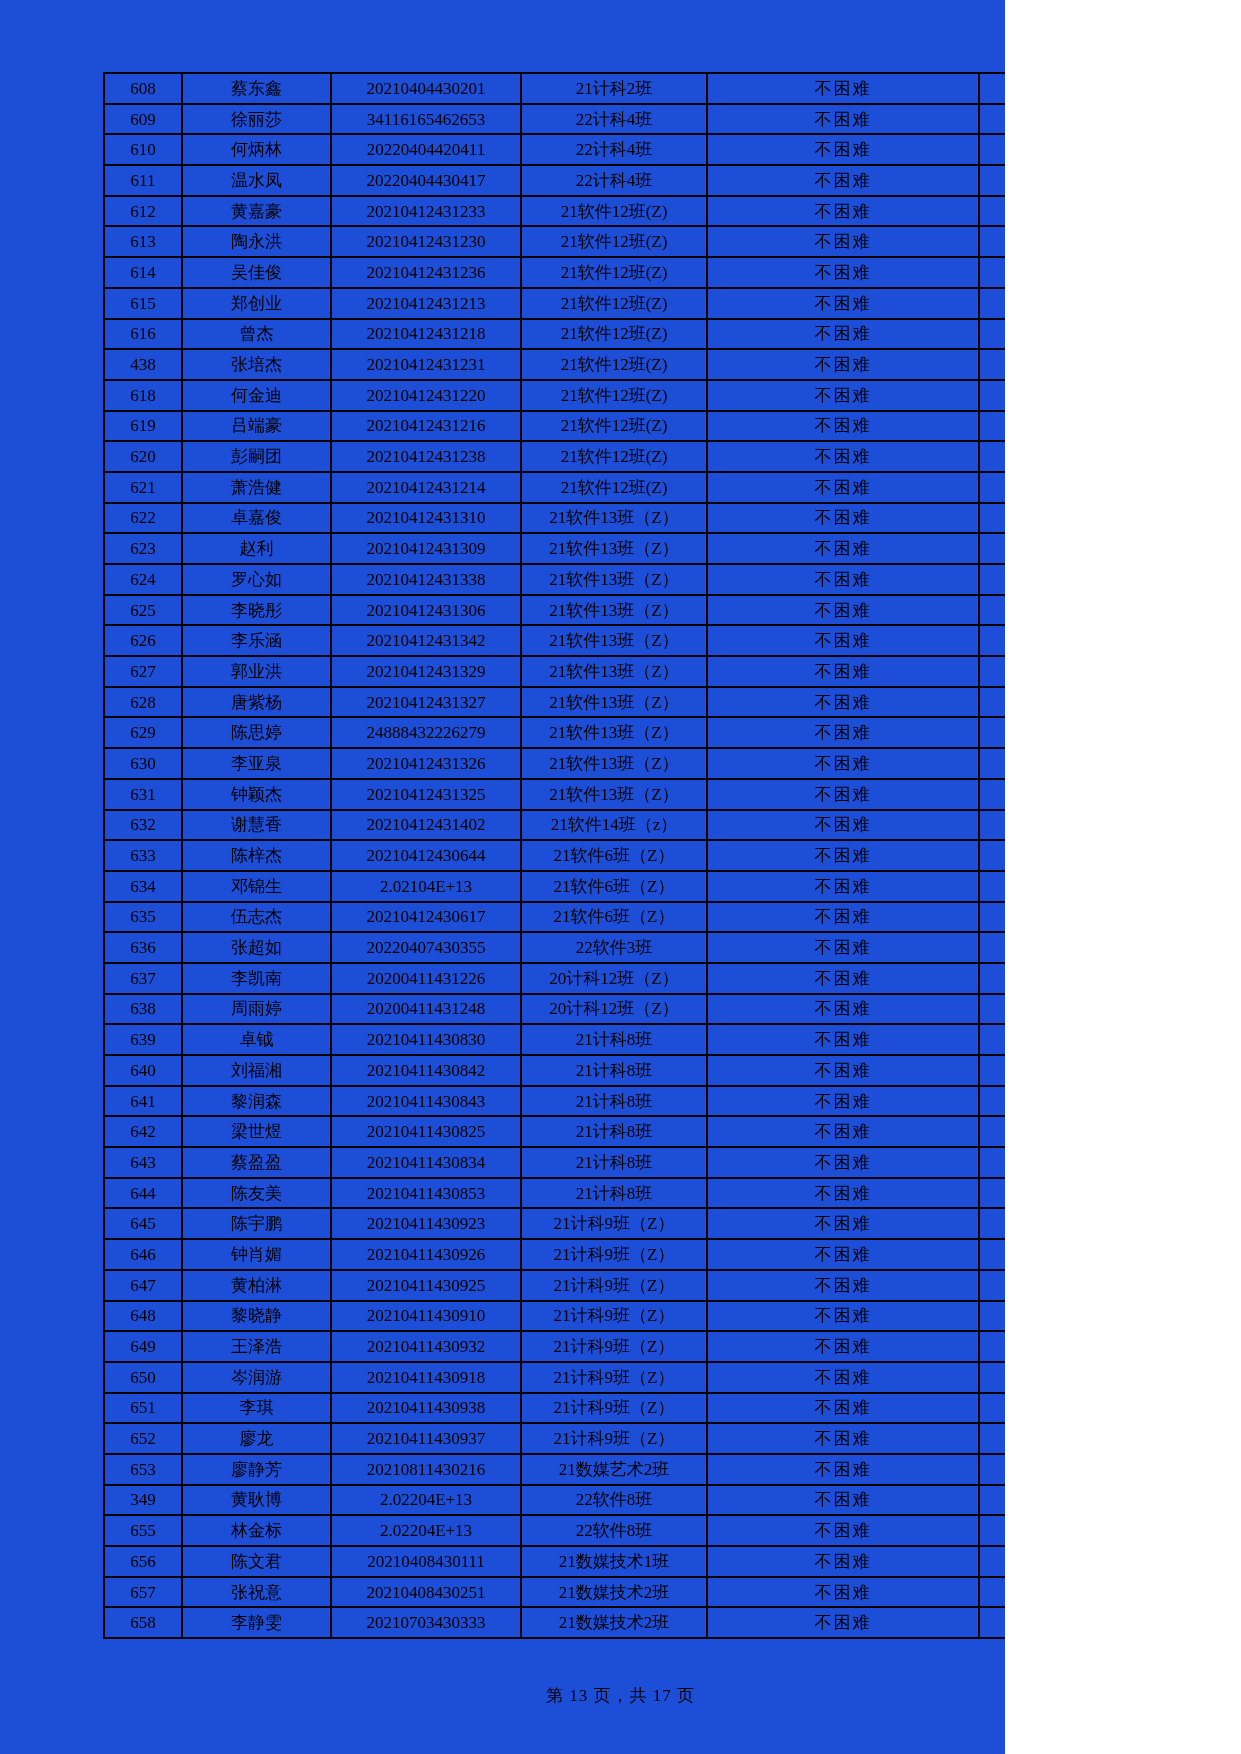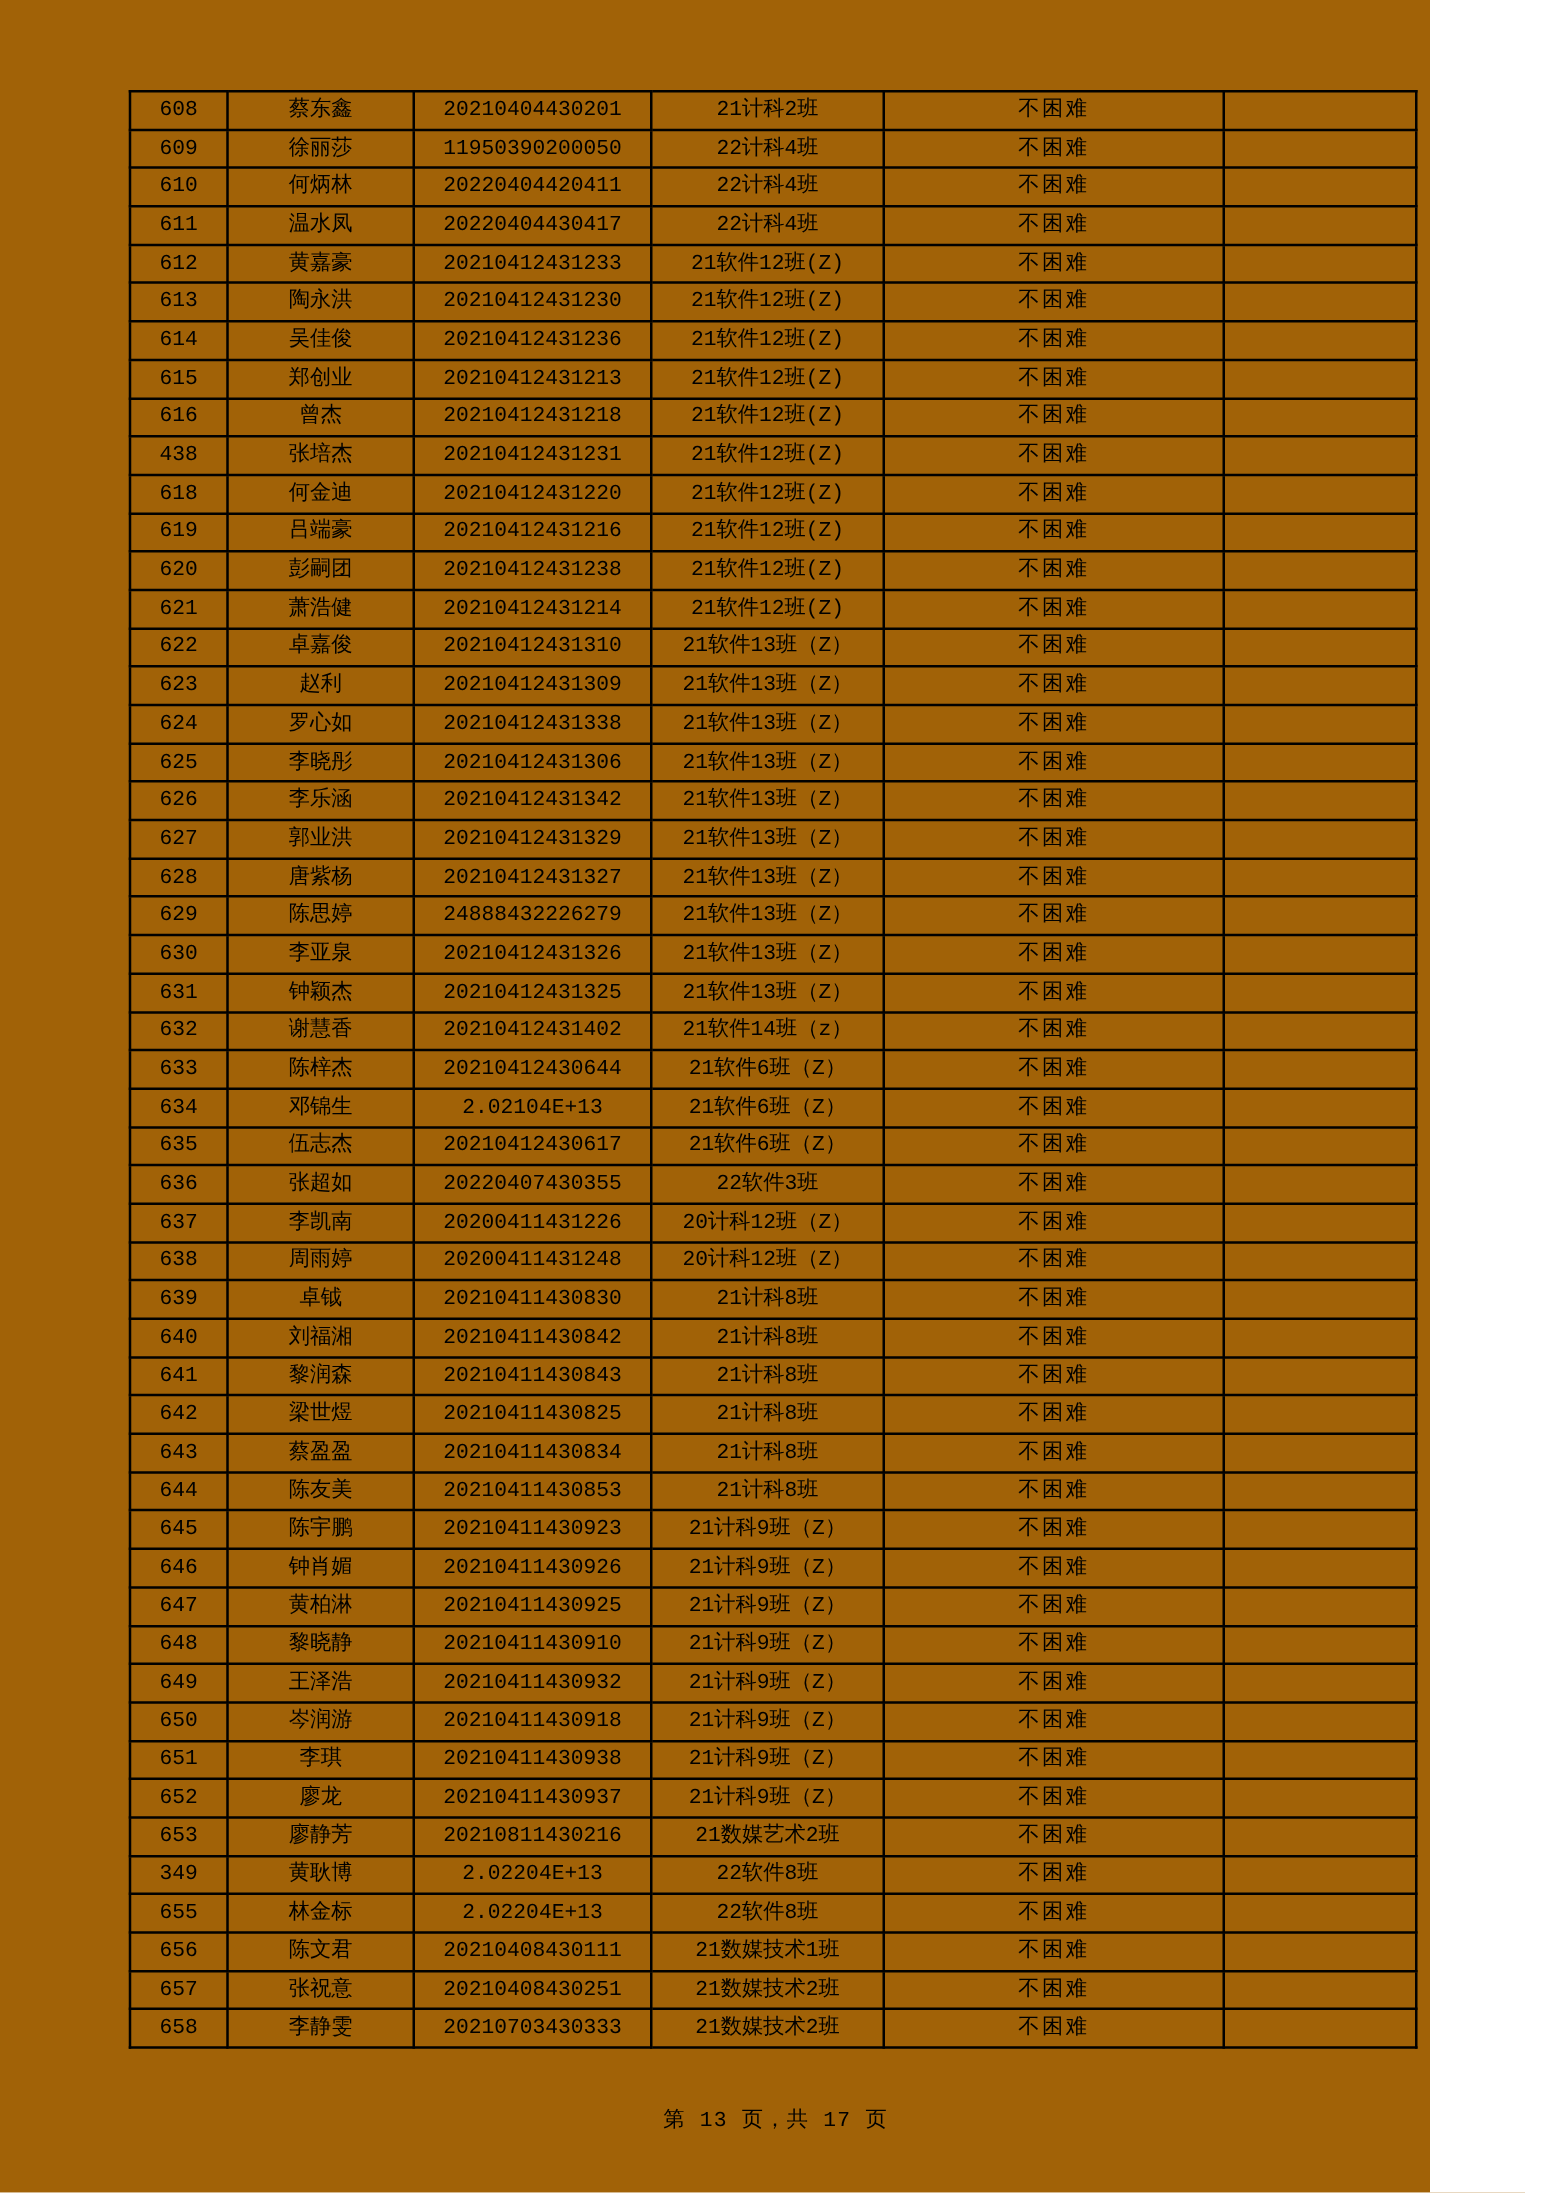--- a/index.html
+++ b/index.html
@@ -2,24 +2,24 @@
 <html><head>
 <meta charset="utf-8">
 <style>
   html, body {
     margin: 0;
     padding: 0;
     background: #ffffff;
   }
   .page {
     position: relative;
-    width: 1144px;
+    width: 1005px;
     height: 1754px;
-    background: #a16207;
-    font-family: Liberation Mono, monospace;
+    background: #1d4ed8;
+    font-family: Liberation Serif, serif;
     color: #000000;
     overflow: hidden;
   }
   table.roster {
     position: absolute;
     left: 103px;
     top: 72px;
     width: 1029px;
     border-collapse: collapse;
     table-layout: fixed;
@@ -68,21 +68,21 @@
           <td>608</td>
           <td>蔡东鑫</td>
           <td>20210404430201</td>
           <td>21计科2班</td>
           <td class="status-cell">不困难</td>
           <td></td>
         </tr>
         <tr>
           <td>609</td>
           <td>徐丽莎</td>
-          <td>11950390200050</td>
+          <td>34116165462653</td>
           <td>22计科4班</td>
           <td class="status-cell">不困难</td>
           <td></td>
         </tr>
         <tr>
           <td>610</td>
           <td>何炳林</td>
           <td>20220404420411</td>
           <td>22计科4班</td>
           <td class="status-cell">不困难</td>

